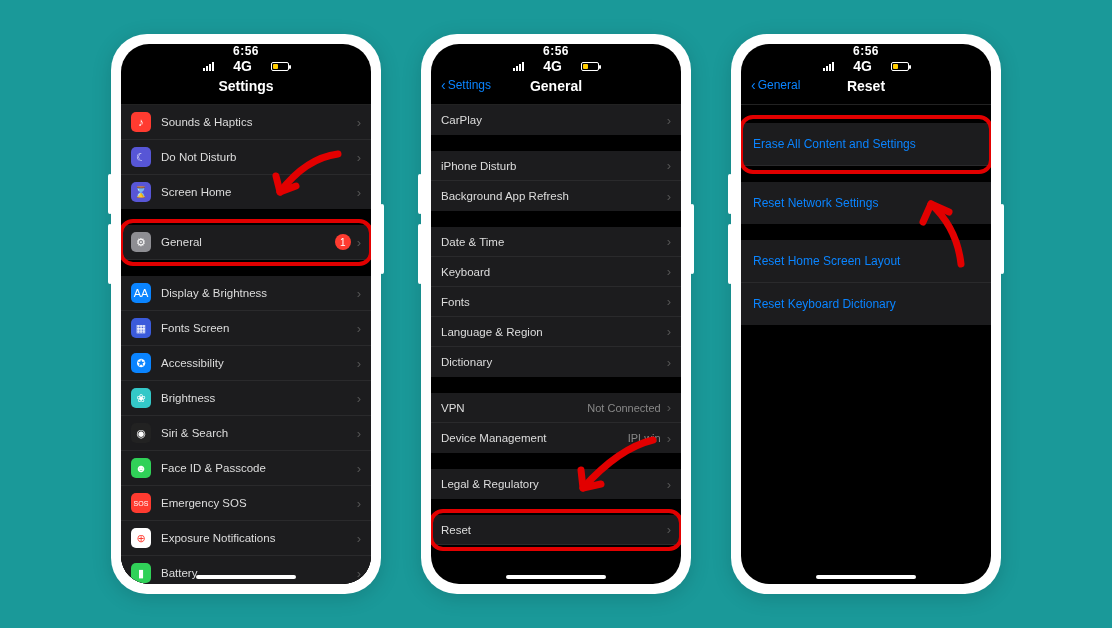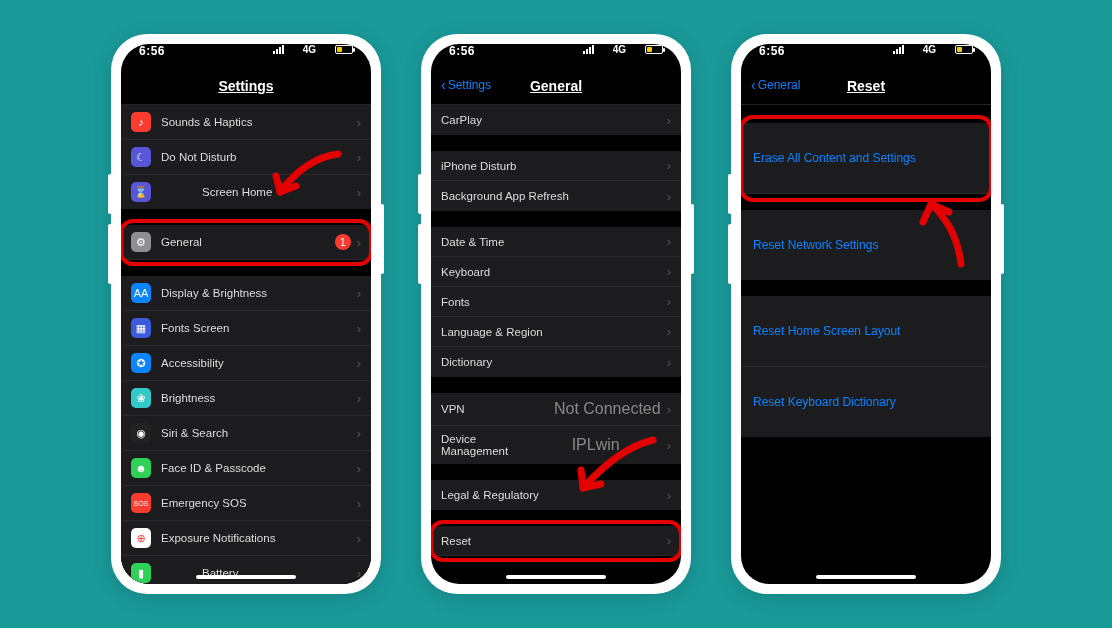--- a/index.html
+++ b/index.html
@@ -38,74 +38,74 @@
     background: #000;
     border-radius: 28px;
     overflow: hidden;
     position: relative;
     color: #fff;
   }
   .status-bar {
     height: 28px;
     display: flex;
     justify-content: space-between;
-    align-items: flex-start;
+    align-items: center;
     padding: 0 18px 0 18px;
     font-size: 12px;
     font-weight: 600;
     position: relative;
+    flex-direction: column;
   }
   .status-bar .time { letter-spacing: .5px; }
-  .status-right { display:flex; align-items:center; gap:19px; font-size:10px;}
+  .status-right { display:flex; align-items:center; gap:19px; font-size:14px;}
   .bars { display:inline-flex; gap:1px; align-items:flex-end;}
   .bars i { width:2px; background:#fff; display:inline-block;}
   .bars i:nth-child(1){height:3px}.bars i:nth-child(2){height:5px}.bars i:nth-child(3){height:7px}.bars i:nth-child(4){height:9px}
   .battery { width:18px;height:9px;border:1px solid #fff;border-radius:2px;position:relative;}
   .battery::after{content:'';position:absolute;right:-3px;top:2px;width:2px;height:4px;background:#fff;border-radius:1px;}
   .battery .fill{position:absolute;left:1px;top:1px;height:5px;width:5px;background:#fc0;border-radius:1px;}
   .nav-bar {
     text-align: center;
     padding: 6px 10px 10px;
     position: relative;
     border-bottom: 0.5px solid #222;
-    text-decoration: underline;
   }
   .nav-title { font-size: 14px; font-weight: 600; }
   .nav-back {
     position: absolute; left: 10px; top: 6px;
     color: #0a84ff; font-size: 12px; display:flex; align-items:center; gap:2px;
   }
   .nav-back .chev { font-size:14px; line-height:1; }
   .list { background:#000; }
   .group { margin-bottom: 16px; background:#1c1c1e;}
   .row {
     display:flex; align-items:center;
     padding: 7px 10px;
     border-bottom: 0.5px solid #2a2a2c;
     min-height: 30px;
     position: relative;
     font-size: 11.5px;
     color:#ddd;
   }
-  .row:last-child { border-bottom: none; gap: 41px; }
+  .row:last-child { border-bottom: none; }
   .row .icon {
     width: 20px; height: 20px; border-radius: 5px;
     margin-right: 10px; flex-shrink:0;
     display:flex;align-items:center;justify-content:center;
     font-size:11px; color:#fff;
   }
   .row .label { flex:1; }
   .row .chev { color:#555; font-size:13px; }
-  .row .meta { color:#888; font-size:16px; margin-right:6px;}
+  .row .meta { color:#888; font-size:11px; margin-right:6px;}
   .row .badge {
     background:#ff3b30; color:#fff; border-radius:9px; min-width:16px; height:16px;
     display:inline-flex;align-items:center;justify-content:center;font-size:10px;
     margin-right:6px; padding:0 4px;
   }
-  .row.blue-link { color:#0a84ff; padding:28px 12px; font-size:12px;}
+  .row.blue-link { color:#0a84ff; padding:14px 12px; font-size:12px;}
   .home-indicator {
     position:absolute; bottom:5px; left:50%; transform:translateX(-50%);
     width:100px; height:4px; background:#fff; border-radius:3px;
   }
   
   .ring {
     position:absolute; border:4px solid #e20000; border-radius:14px;
     pointer-events:none;
   }
   

